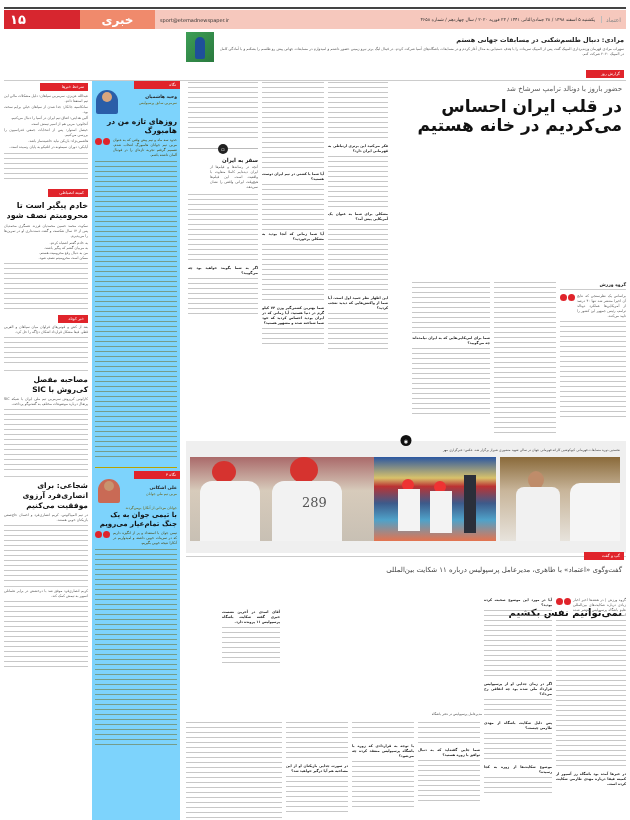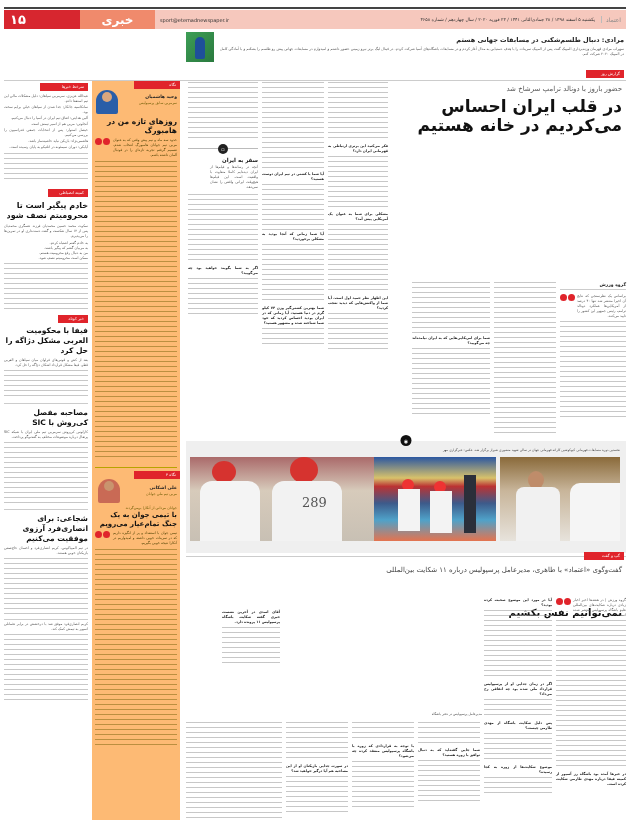--- a/index.html
+++ b/index.html
@@ -17,21 +17,21 @@
 .tease{left:186px;right:6px;top:30px;height:50px}
 .tease-img{position:absolute;left:0;top:2px;width:28px;height:30px;background:linear-gradient(135deg,#3d9e56,#2a7a3e);}
 .tease-img::after{content:"";position:absolute;left:9px;top:5px;width:10px;height:22px;background:#1e4f9a;border-radius:5px 5px 2px 2px}
 .tease-title{position:absolute;right:0;top:6px;font-size:6.5px;font-weight:bold}
 .tease-body{position:absolute;right:0;top:17px;left:34px;font-size:3.6px;line-height:5px;color:#555;text-align:justify}
 .divider{height:1px;background:#ccc}
 .kicker{background:#e0242b;color:#fff;font-size:4px;padding:1px 4px;height:8px;line-height:6px}
 .col-text{font-size:3.5px;line-height:5px;color:#555;text-align:justify}
 .col-text.bold{font-weight:bold;color:#222}
 .lines{background:repeating-linear-gradient(to bottom,#9a9a9a 0,#9a9a9a 1px,transparent 1px,transparent 5px);opacity:.55}
-.yellow{background:#fdba74}
+.yellow{background:#7dd3fc}
 .yellow .lines{background:repeating-linear-gradient(to bottom,#6b5a00 0,#6b5a00 1px,transparent 1px,transparent 5px);opacity:.45}
 .h-big{font-weight:bold;color:#111}
 .quote-icon{display:inline-flex;gap:1px}
 .quote-icon span{width:7px;height:7px;background:#e0242b;border-radius:50%}
 .photo{background:#777;overflow:hidden;position:relative}
 .cap{font-size:3.3px;color:#444}
 </style>
 </head>
 <body>
 
@@ -73,21 +73,20 @@
   <div class="col-text" style="margin-top:3px">سکوت محمد حسین محمدیان فرزند عسگری محمدیان پس از ۱۲ سال شکست و گفت دست‌داری او در تمرین‌ها را می‌پذیرم.</div>
   <div style="margin-top:2px">
     <div class="col-text">به خادم گفتم اشتباه کردم.</div>
     <div class="col-text">به مربیان گفتم که پیگیر باشند.</div>
     <div class="col-text">من به دنبال رفع محرومیت هستم.</div>
     <div class="col-text">ممکن است محرومیتم نصف شود.</div>
   </div>
   <div class="lines" style="height:48px;margin-top:2px"></div>
 
   <div class="kicker" style="width:30px;margin:4px 0 0 auto">خبر کوتاه</div>
-  <div class="h-big" style="font-size:7.5px;line-height:10px;margin-top:3px">فیفا با محکومیت العربی مشکل دژاگه را حل کرد</div>
   <div class="col-text" style="margin-top:2px">بعد از کش و قوس‌های فراوان میان سپاهان و العربی قطر، فیفا مشکل قرارداد اشکان دژاگه را حل کرد.</div>
   <div class="lines" style="height:28px;margin-top:2px"></div>
 
   <div class="divider" style="margin-top:5px"></div>
   <div class="h-big" style="font-size:7.5px;line-height:10px;margin-top:4px">مصاحبه مفصل کی‌روش با SIC</div>
   <div class="col-text" style="margin-top:2px">کارلوس کی‌روش سرمربی تیم ملی ایران با شبکه SIC پرتغال درباره موضوعات مختلف به گفت‌وگو پرداخت.</div>
   <div class="lines" style="height:62px;margin-top:2px"></div>
 
   <div class="divider" style="margin-top:5px"></div>
   <div class="h-big" style="font-size:7.5px;line-height:10px;margin-top:4px">شجاعی: برای انصاری‌فرد آرزوی موفقیت می‌کنیم</div>

